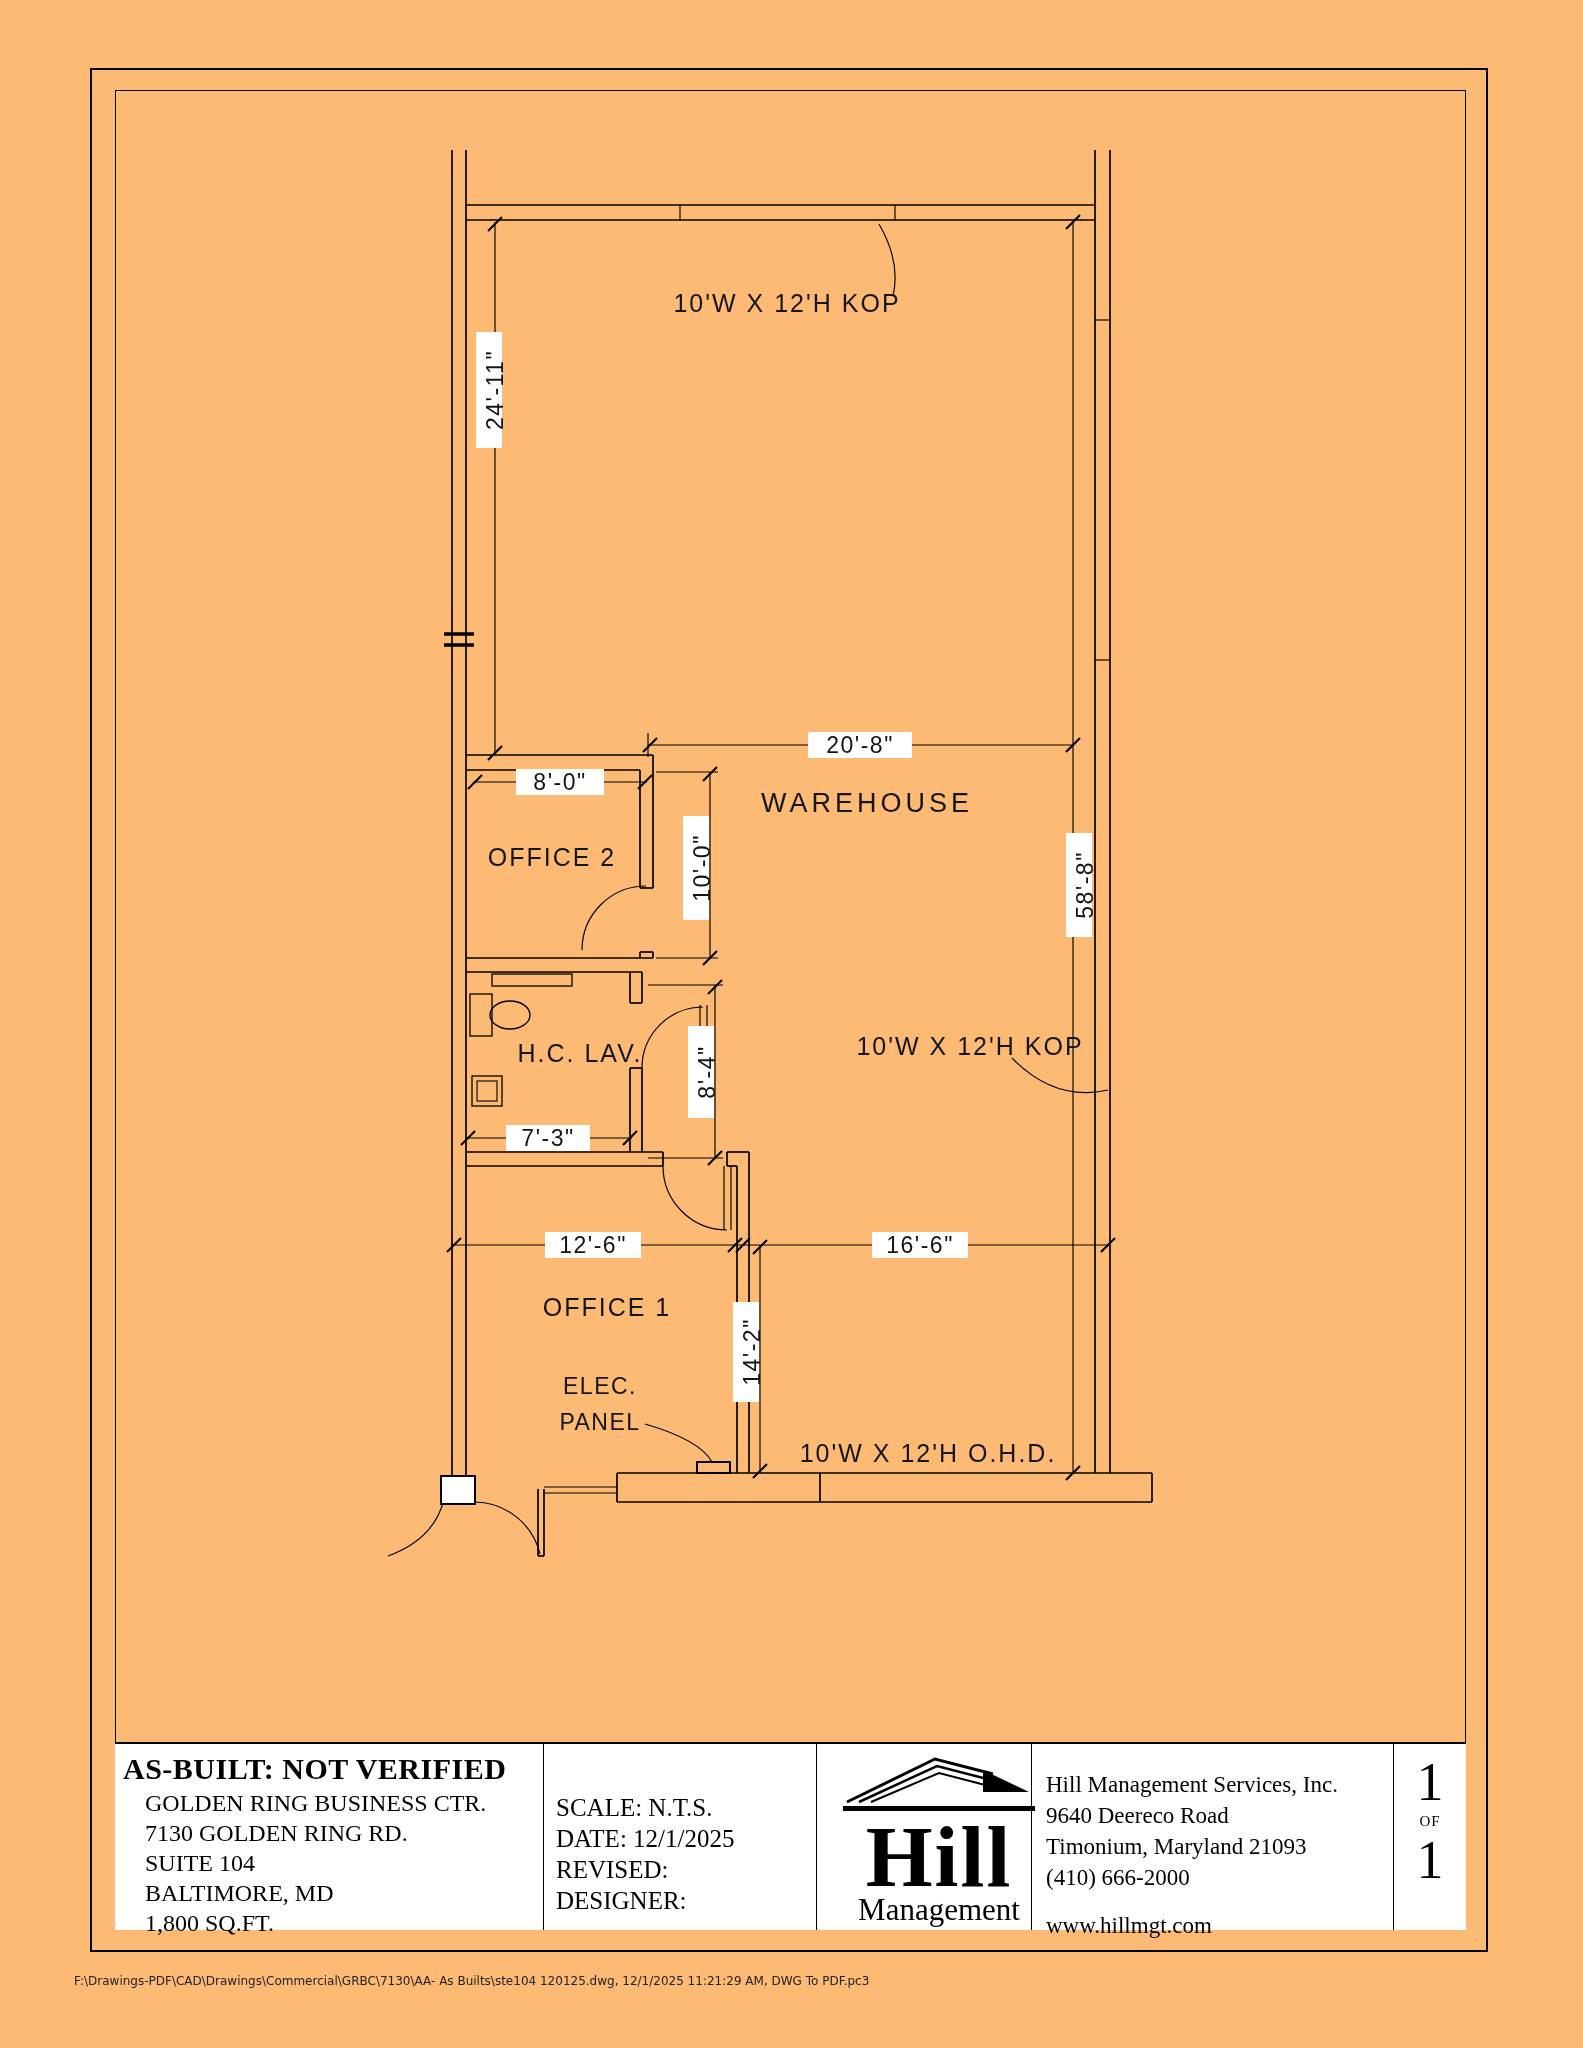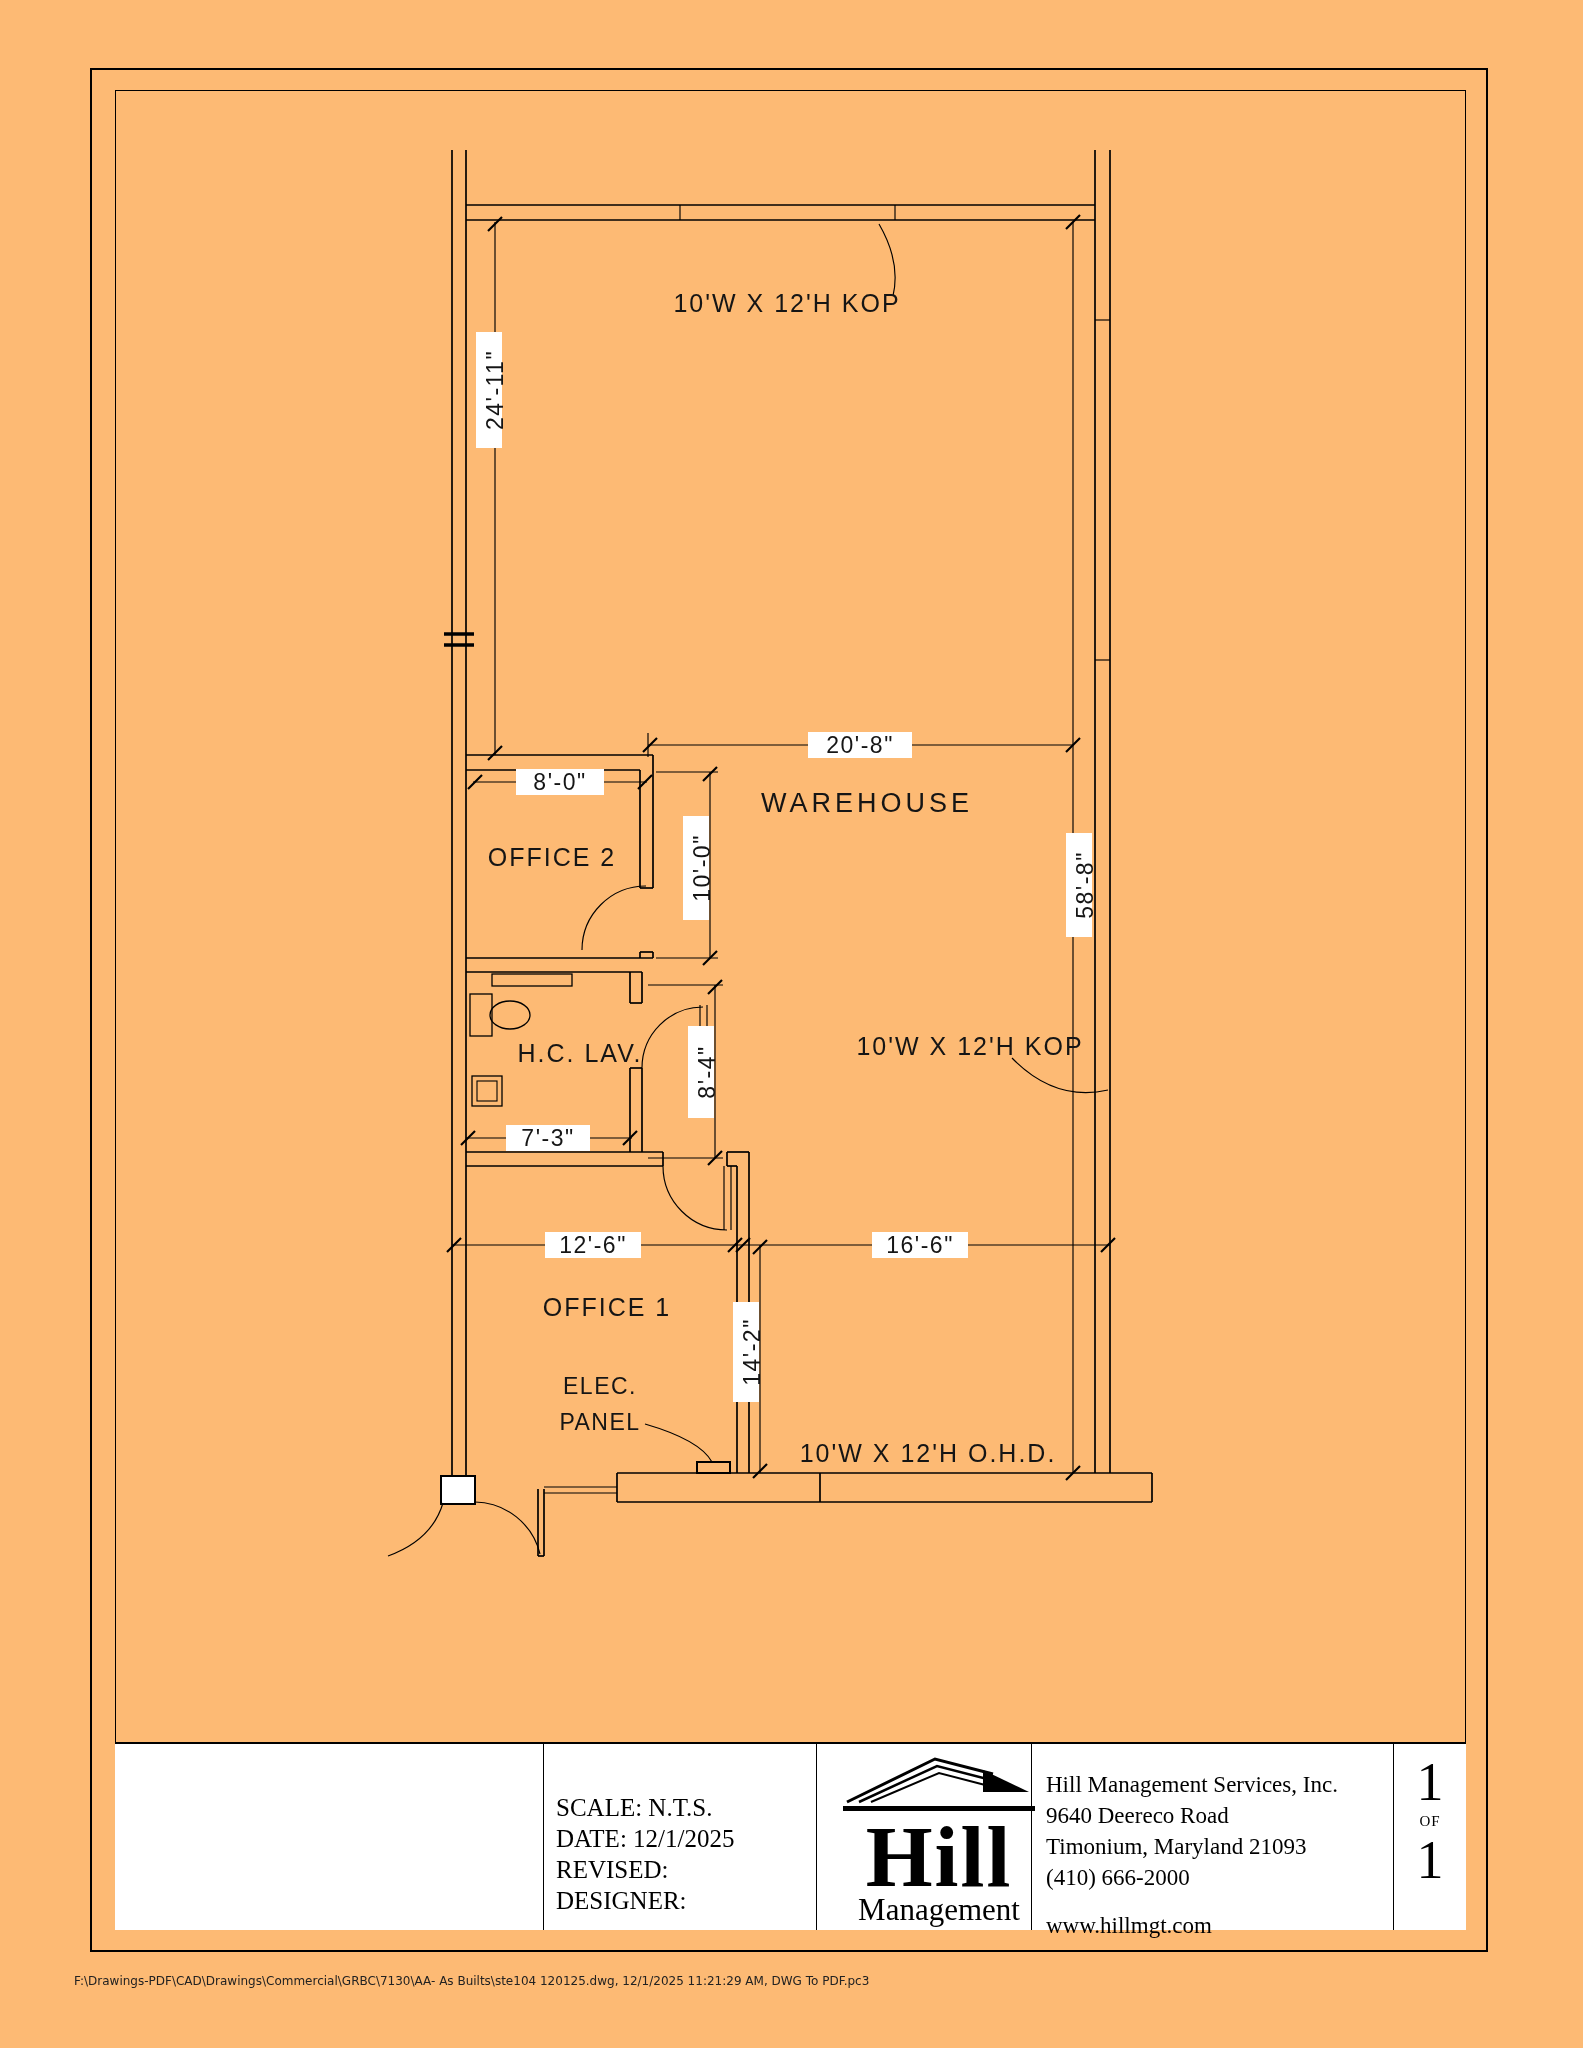--- a/index.html
+++ b/index.html
@@ -220,20 +220,28 @@
       <text class="t" x="920" y="1253">16'-6"</text>
     </g>
     <g transform="translate(752,1352) rotate(-90)">
       <rect class="bg" x="-50" y="-19" width="100" height="26"></rect>
       <text class="t" x="0" y="8">14'-2"</text>
     </g>
   </svg>
 
   <div class="titleblock">
 
+    <div class="tb-sec" style="left:0;width:428px;">
+      <div class="asbuilt">AS-BUILT: NOT VERIFIED</div>
+      <div class="addr" style="top:44px;">GOLDEN RING BUSINESS CTR.</div>
+      <div class="addr" style="top:74px;">7130 GOLDEN RING RD.</div>
+      <div class="addr" style="top:104px;">SUITE 104</div>
+      <div class="addr" style="top:134px;">BALTIMORE, MD</div>
+      <div class="addr" style="top:164px;">1,800 SQ.FT.</div>
+    </div>
 
     <div class="tb-sec bl" style="left:428px;width:273px;padding-left:30px;">
       <div class="scaleline" style="top:50px;">SCALE: N.T.S.</div>
       <div class="scaleline" style="top:81px;">DATE: 12/1/2025</div>
       <div class="scaleline" style="top:112px;">REVISED:</div>
       <div class="scaleline" style="top:143px;">DESIGNER:</div>
     </div>
 
     <div class="tb-sec bl" style="left:701px;width:215px;padding-left:16px;">
       <svg width="215" height="186" viewBox="0 0 215 186">

